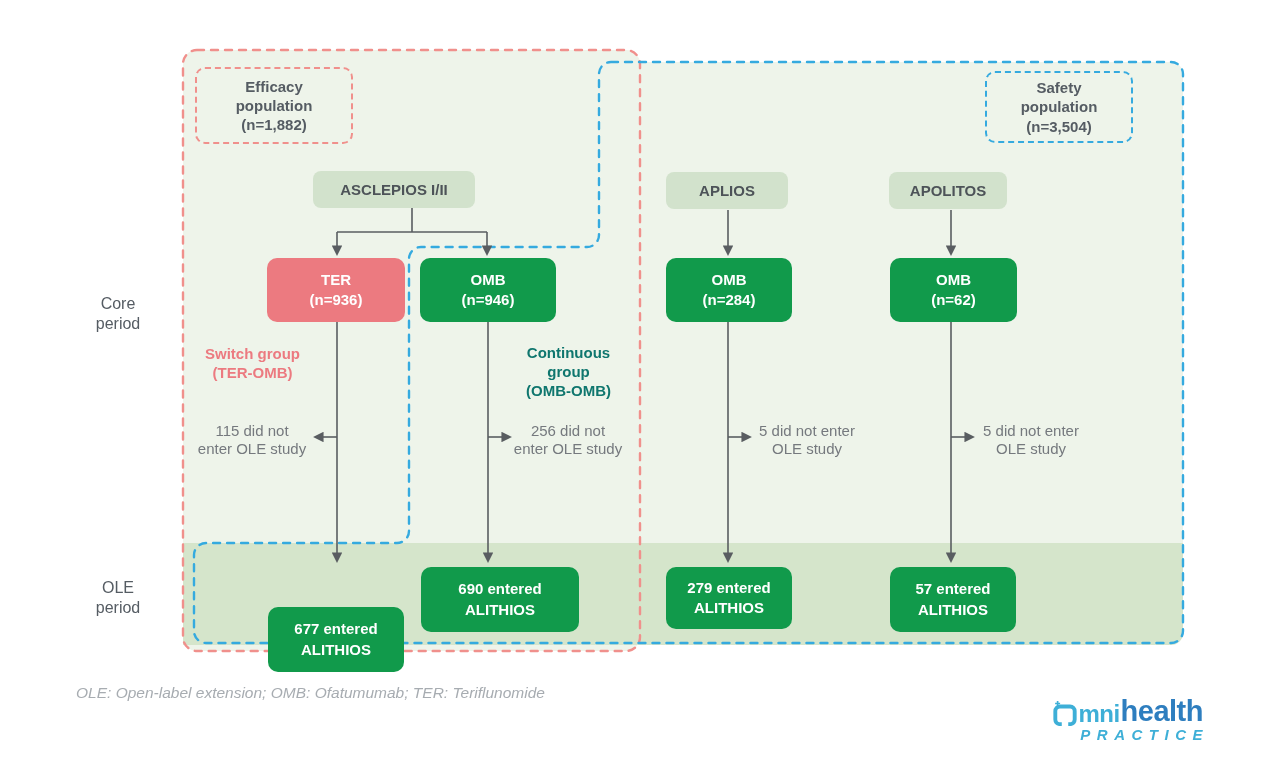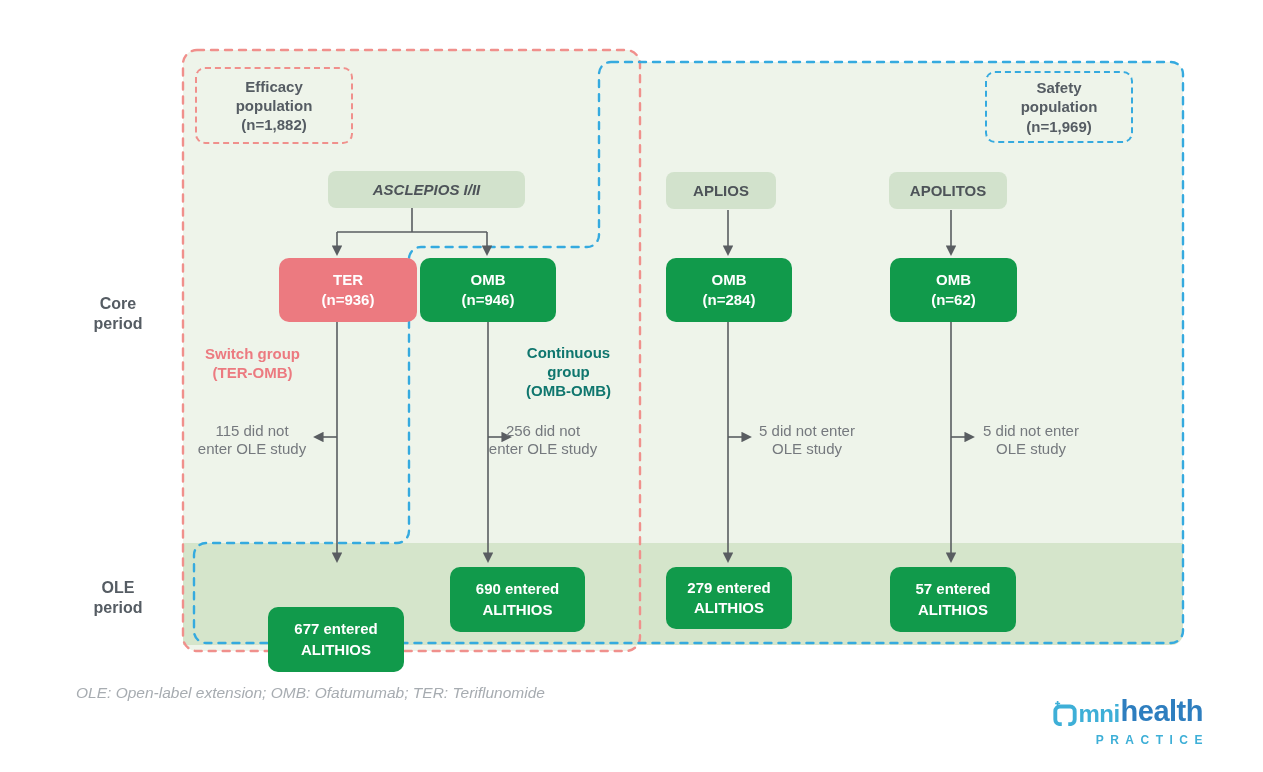--- a/index.html
+++ b/index.html
@@ -21,32 +21,32 @@
   .dash-blue{fill:none;stroke:var(--blue-dash);stroke-width:2.4;stroke-dasharray:7 7;stroke-linecap:round;}
   .connector{fill:none;stroke:var(--arrow-gray);stroke-width:1.6;}
   .arrowhead{fill:var(--arrow-gray);}
   .pop-box{border:2px dashed var(--red-dash);border-radius:10px;color:var(--text-dark);
     font-weight:bold;font-size:15px;line-height:1.28;}
   .pop-box.blue{border-color:var(--blue-dash);}
   .header-box{background:var(--header-box-bg);border-radius:8px;color:#4d5358;
     font-weight:bold;font-size:15px;}
   .node{border-radius:10px;color:#ffffff;font-weight:bold;font-size:15px;line-height:1.35;}
   .node.green{background:var(--green);}
-  .node.pink{background:var(--pink);margin-left:12px;}
+  .node.pink{background:var(--pink);}
   .group-label{font-weight:bold;font-size:15px;line-height:1.25;text-align:center;}
   .group-label.pink{color:var(--pink);}
   .group-label.green{color:#0f766e;}
   .note{color:var(--text-gray);font-size:15px;line-height:1.2;text-align:center;}
-  .period-label{color:var(--text-dark);font-weight:bold;font-size:16px;line-height:1.22;text-align:center;}
+  .period-label{color:var(--text-dark);font-weight:normal;font-size:16px;line-height:1.22;text-align:center;}
   .footer-note{color:var(--footer-gray);font-style:italic;font-size:15.5px;}
   .logo{display:flex;flex-direction:column;align-items:flex-end;}
   .logo-row{display:flex;align-items:flex-end;gap:1px;}
   .logo-part1{color:var(--logo-teal);font-weight:600;font-size:24px;letter-spacing:-0.5px;line-height:1;}
   .logo-part2{color:var(--logo-blue);font-weight:bold;font-size:29px;letter-spacing:-0.5px;line-height:1;}
-  .logo-sub{color:var(--logo-teal);font-size:12px;font-weight:600;letter-spacing:6.5px;margin-top:7px;margin-right:-6px;}
+  .logo-sub{color:var(--logo-teal);font-size:15px;font-weight:600;letter-spacing:6.5px;margin-top:0;margin-right:-6px;font-style:italic;}
   .logo-glyph{stroke:var(--logo-teal);fill:none;}
 </style>
 </head>
 <body>
 
 <div class="canvas">
 
   <svg class="diagram-svg" width="1263" height="772" viewBox="0 0 1263 772">
     <defs>
       <marker id="arrow" viewBox="0 0 10 10" refX="1.5" refY="5" markerWidth="10.5" markerHeight="10.5" orient="auto" markerUnits="userSpaceOnUse">
@@ -78,54 +78,54 @@
   </svg>
 
   <div class="abs pop-box center prewrap" style="left:195px;top:67px;width:158px;height:77px;">
     <span class="prewrap">Efficacy
 population
 (n=1,882)</span>
   </div>
   <div class="abs pop-box blue center prewrap" style="left:985px;top:71px;width:148px;height:72px;">
     <span class="prewrap">Safety
 population
-(n=1,969)</span>
+(n=3,504)</span>
   </div>
 
-  <div class="abs header-box center" style="left:328px;top:171px;width:197px;height:37px;font-style:italic;">ASCLEPIOS I/II</div>
-  <div class="abs header-box center" style="left:666px;top:172px;width:110px;height:37px;">APLIOS</div>
+  <div class="abs header-box center" style="left:313px;top:171px;width:162px;height:37px;">ASCLEPIOS I/II</div>
+  <div class="abs header-box center" style="left:666px;top:172px;width:122px;height:37px;">APLIOS</div>
   <div class="abs header-box center" style="left:889px;top:172px;width:118px;height:37px;">APOLITOS</div>
 
   <div class="abs node pink center prewrap" style="left:267px;top:258px;width:138px;height:64px;">TER
 (n=936)</div>
   <div class="abs node green center prewrap" style="left:420px;top:258px;width:136px;height:64px;">OMB
 (n=946)</div>
   <div class="abs node green center prewrap" style="left:666px;top:258px;width:126px;height:64px;">OMB
 (n=284)</div>
   <div class="abs node green center prewrap" style="left:890px;top:258px;width:127px;height:64px;">OMB
 (n=62)</div>
 
   <div class="abs group-label pink prewrap" style="left:170px;top:345px;width:165px;">Switch group
 (TER-OMB)</div>
   <div class="abs group-label green prewrap" style="left:486px;top:344px;width:165px;">Continuous
 group
 (OMB-OMB)</div>
 
   <div class="abs note prewrap" style="left:187px;top:422px;width:130px;">115 did not
 enter OLE study</div>
-  <div class="abs note prewrap" style="left:478px;top:422px;width:130px;">256 did not
+  <div class="abs note prewrap" style="left:503px;top:422px;width:130px;">256 did not
 enter OLE study</div>
   <div class="abs note prewrap" style="left:747px;top:422px;width:120px;">5 did not enter
 OLE study</div>
   <div class="abs note prewrap" style="left:971px;top:422px;width:120px;">5 did not enter
 OLE study</div>
 
   <div class="abs node green center prewrap" style="left:268px;top:567px;width:136px;height:65px;margin-top:40px;">677 entered
 ALITHIOS</div>
-  <div class="abs node green center prewrap" style="left:421px;top:567px;width:135px;height:65px;margin-left:29px;">690 entered
+  <div class="abs node green center prewrap" style="left:421px;top:567px;width:158px;height:65px;">690 entered
 ALITHIOS</div>
   <div class="abs node green center prewrap" style="left:666px;top:567px;width:126px;height:62px;">279 entered
 ALITHIOS</div>
   <div class="abs node green center prewrap" style="left:890px;top:567px;width:126px;height:65px;">57 entered
 ALITHIOS</div>
 
   <div class="abs period-label prewrap" style="left:58px;top:294px;width:120px;">Core
 period</div>
   <div class="abs period-label prewrap" style="left:58px;top:578px;width:120px;">OLE
 period</div>

